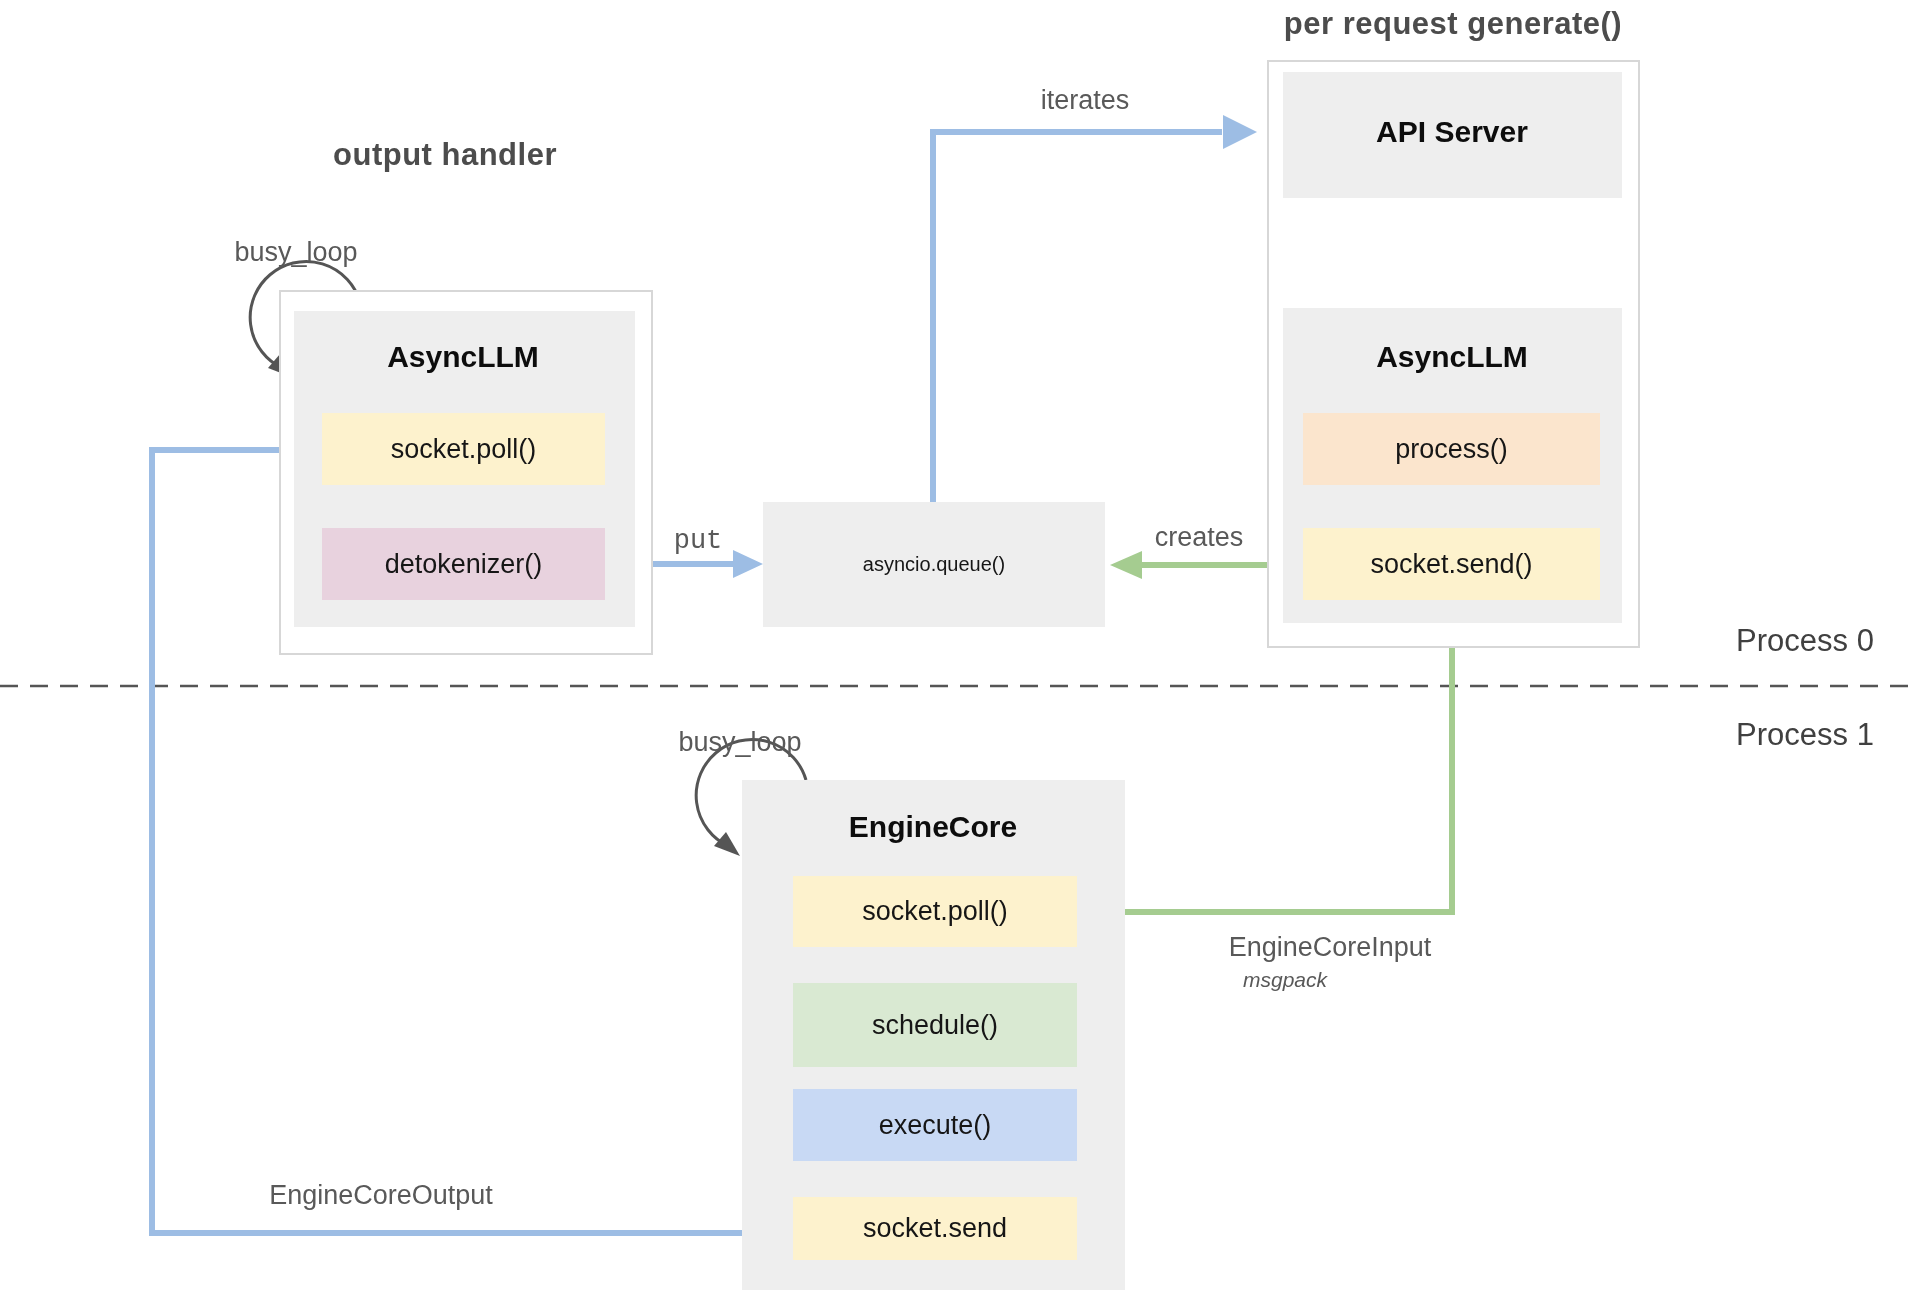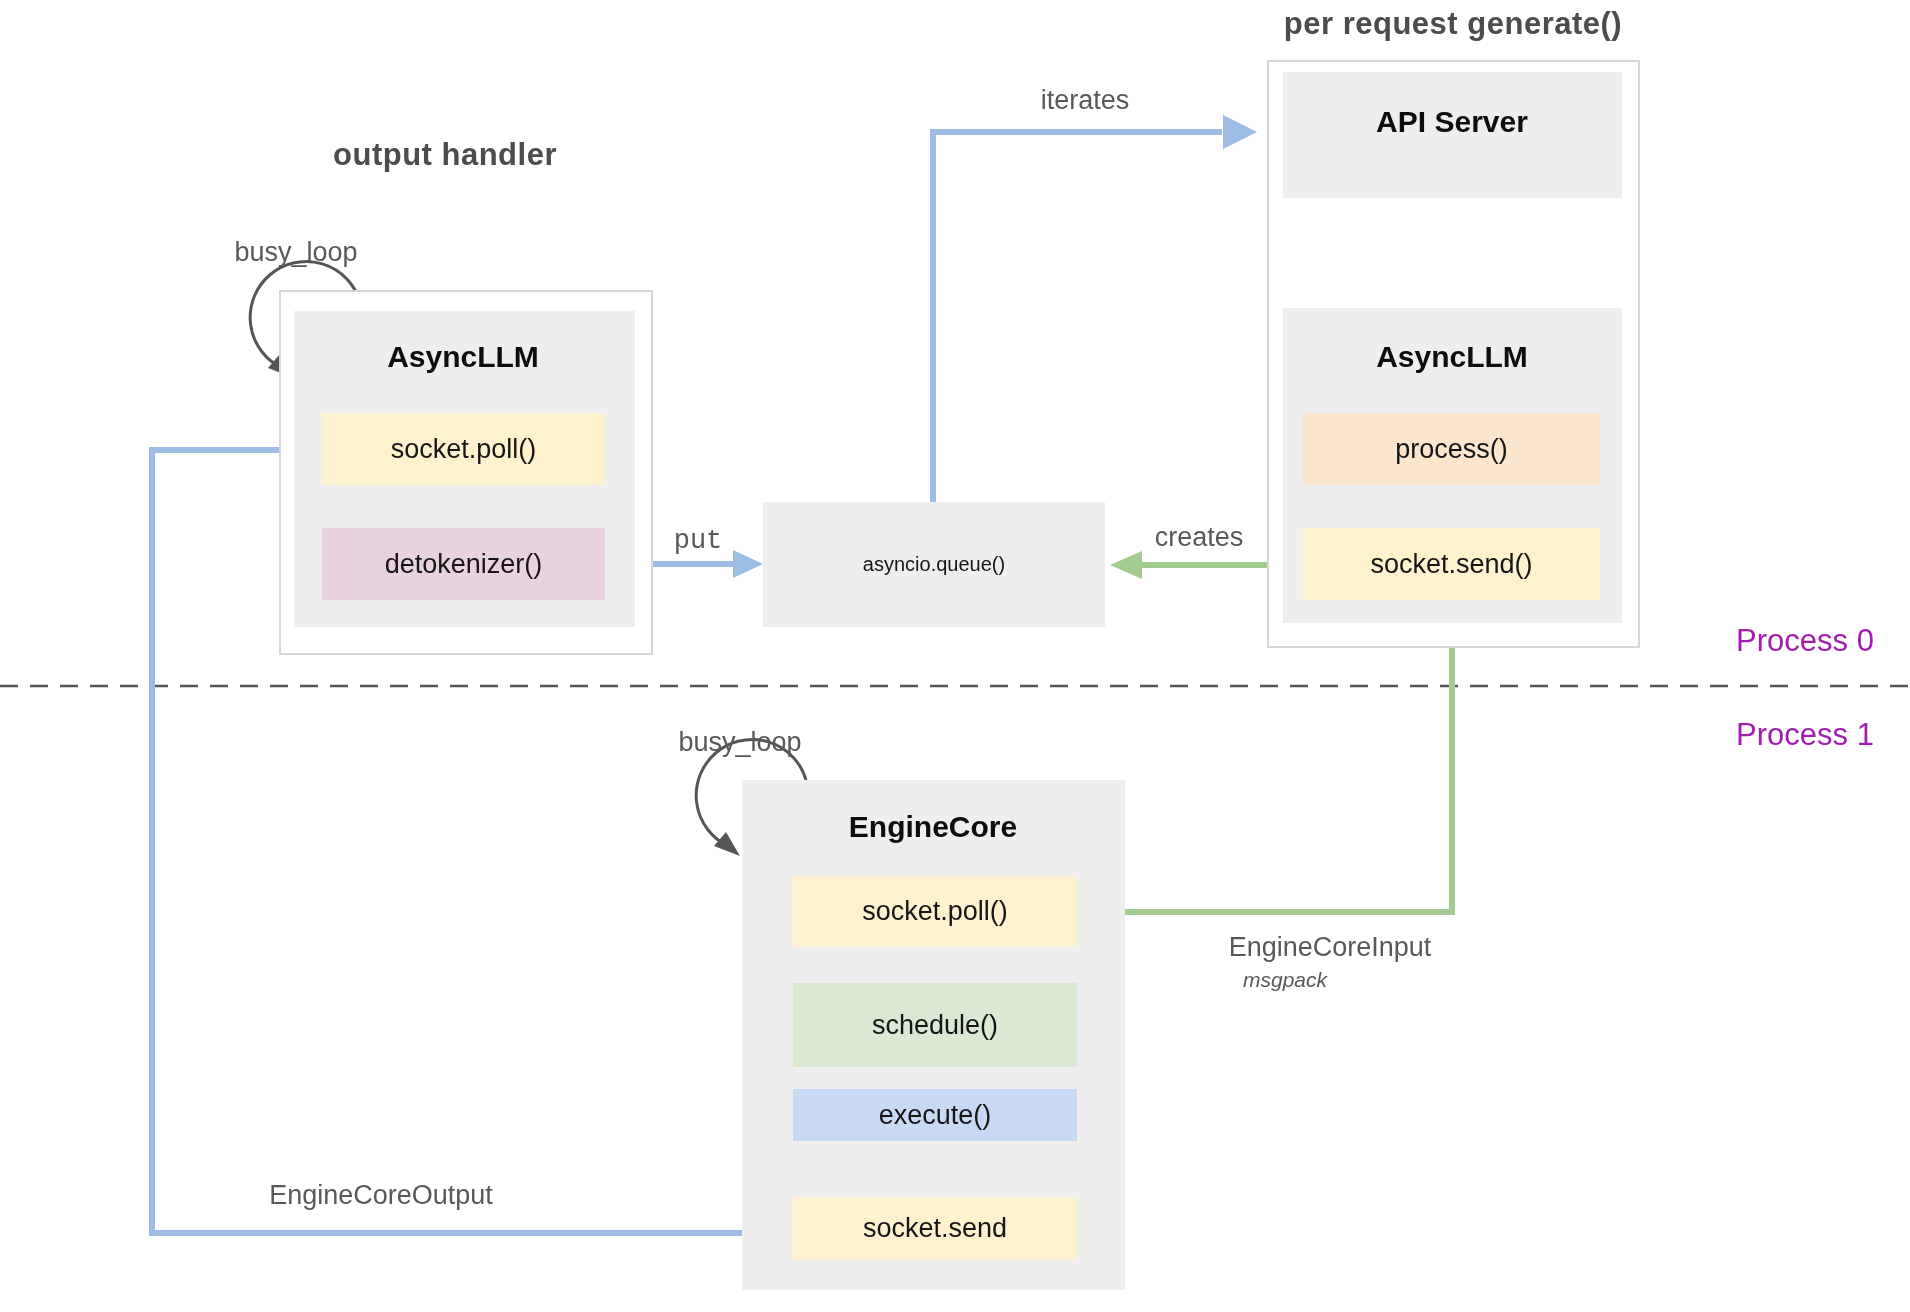--- a/index.html
+++ b/index.html
@@ -5,21 +5,21 @@
   html,body{margin:0;padding:0;background:#ffffff;}
   #canvas{
     position:relative;width:1910px;height:1312px;background:#ffffff;overflow:hidden;
     font-family:"Liberation Sans","DejaVu Sans",sans-serif;
   }
   .abs{position:absolute;}
   .ctr{transform:translate(-50%,-50%);white-space:nowrap;}
   .section-title{font-size:31px;font-weight:700;color:#4c4c4c;letter-spacing:.5px;}
   .edge-label{font-size:27px;color:#595959;}
   .edge-label.small{font-size:21px;font-style:italic;}
-  .process-label{font-size:31px;color:#a21caf;}
+  .process-label{font-size:31px;color:#404040;}
   .outer-box{position:absolute;background:#ffffff;border:2px solid var(--outer-border);box-sizing:border-box;}
   .gray-box{position:absolute;background:var(--gray-fill);box-sizing:border-box;}
   .box-title{font-size:30px;font-weight:700;color:#0d0d0d;}
   .method-box{position:absolute;display:flex;align-items:center;justify-content:center;
     font-size:27px;color:#161616;box-sizing:border-box;}
   .c-yellow{background:var(--yellow);}
   .c-pink{background:var(--pink);}
   .c-peach{background:var(--peach);}
   .c-green{background:var(--green);}
   .c-blue{background:var(--blue);}
@@ -66,34 +66,34 @@
   <div class="abs ctr process-label" style="left:1805px;top:735px;">Process 1</div>
 
   <div class="outer-box" style="left:279px;top:290px;width:374px;height:365px;"></div>
   <div class="gray-box" style="left:294px;top:311px;width:341px;height:316px;"></div>
   <div class="abs ctr box-title" style="left:463px;top:357px;">AsyncLLM</div>
   <div class="method-box c-yellow" style="left:322px;top:413px;width:283px;height:72px;">socket.poll()</div>
   <div class="method-box c-pink" style="left:322px;top:528px;width:283px;height:72px;">detokenizer()</div>
 
   <div class="outer-box" style="left:1267px;top:60px;width:373px;height:588px;"></div>
   <div class="gray-box" style="left:1283px;top:72px;width:339px;height:126px;"></div>
-  <div class="abs ctr box-title" style="left:1452px;top:122px;">API Server</div>
+  <div class="abs ctr box-title" style="left:1452px;top:132px;">API Server</div>
   <div class="gray-box" style="left:1283px;top:308px;width:339px;height:315px;"></div>
   <div class="abs ctr box-title" style="left:1452px;top:357px;">AsyncLLM</div>
   <div class="method-box c-peach" style="left:1303px;top:413px;width:297px;height:72px;">process()</div>
   <div class="method-box c-yellow" style="left:1303px;top:528px;width:297px;height:72px;">socket.send()</div>
 
   <div class="gray-box" style="left:763px;top:502px;width:342px;height:125px;"></div>
   <div class="abs ctr" style="left:934px;top:564px;font-size:20px;color:#161616;">asyncio.queue()</div>
 
   <div class="gray-box" style="left:742px;top:780px;width:383px;height:510px;"></div>
   <div class="abs ctr box-title" style="left:933px;top:827px;">EngineCore</div>
   <div class="method-box c-yellow" style="left:793px;top:876px;width:284px;height:71px;">socket.poll()</div>
   <div class="method-box c-green" style="left:793px;top:983px;width:284px;height:84px;">schedule()</div>
-  <div class="method-box c-blue" style="left:793px;top:1089px;width:284px;height:52px;">execute()</div>
+  <div class="method-box c-blue" style="left:793px;top:1089px;width:284px;height:72px;">execute()</div>
   <div class="method-box c-yellow" style="left:793px;top:1197px;width:284px;height:63px;">socket.send</div>
 
   <div class="abs ctr edge-label" style="left:296px;top:252px;">busy_loop</div>
   <div class="abs ctr edge-label" style="left:740px;top:742px;">busy_loop</div>
   <div class="abs ctr edge-label" style="left:1085px;top:100px;">iterates</div>
   <div class="abs ctr edge-label" style="left:698px;top:541px;font-family:Liberation Mono, monospace;">put</div>
   <div class="abs ctr edge-label" style="left:1199px;top:537px;">creates</div>
   <div class="abs ctr edge-label" style="left:1330px;top:947px;">EngineCoreInput</div>
   <div class="abs ctr edge-label small" style="left:1285px;top:980px;">msgpack</div>
   <div class="abs ctr edge-label" style="left:373px;top:1195px;margin-left:8px;">EngineCoreOutput</div>

